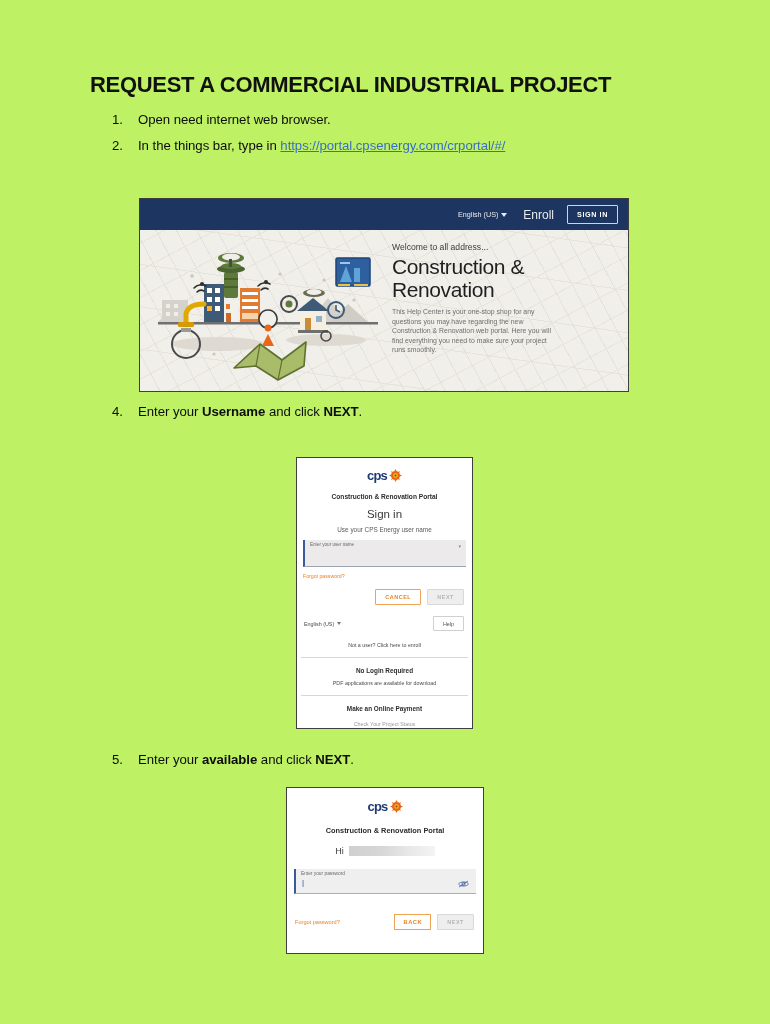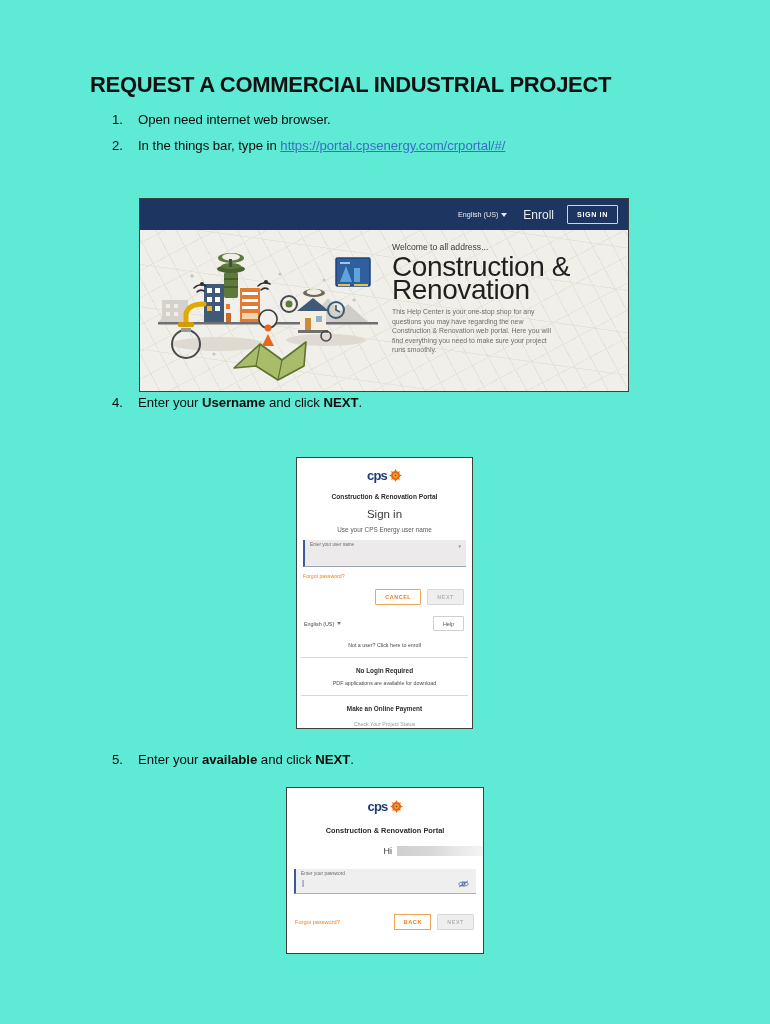--- a/index.html
+++ b/index.html
@@ -12,21 +12,21 @@
     height: 1024px;
     position: relative;
     font-family: "Liberation Sans", sans-serif;
     color: #000000;
     overflow: hidden;
   }
 
   .page {
     position: absolute;
     inset: 0;
-    background: #5eead4;
+    background: #bef264;
     text-decoration: underline;
   }
 
   
   .doc-title {
     position: absolute;
     left: 90px;
     top: 72px;
     font-size: 22px;
     font-weight: bold;
@@ -49,21 +49,21 @@
     width: 26px;
   }
   .step b { font-weight: bold; }
   .step a {
     color: #3a6fc4;
     text-decoration: underline;
   }
   #step1 { top: 112px; }
   #step2 { top: 138px; }
   #step3 { top: 162px; }
-  #step4 { top: 395px; }
+  #step4 { top: 404px; }
   #step5 { top: 752px; }
 
   
   .shot-banner {
     position: absolute;
     left: 139px;
     top: 198px;
     width: 490px;
     height: 194px;
     border: 1px solid #3f3f3f;
@@ -148,21 +148,21 @@
     left: 252px;
     top: 12px;
     width: 190px;
   }
   .hero-welcome {
     font-size: 8.6px;
     color: #3b3b3b;
     margin-bottom: 3px;
   }
   .hero-h1 {
-    font-size: 28px;
+    font-size: 21px;
     line-height: 23px;
     color: #1f1f1f;
     font-weight: normal;
     letter-spacing: -0.4px;
     margin: 0 0 6px 0;
   }
   .hero-p {
     font-size: 6.9px;
     line-height: 9.6px;
     color: #6e6e6e;
@@ -345,21 +345,21 @@
   .pw-title {
     text-align: center;
     font-size: 7.4px;
     font-weight: bold;
     color: #2c2c2c;
     margin-top: 11px;
   }
   .hi-row {
     display: flex;
     align-items: center;
-    justify-content: flex-end;
+    justify-content: center;
     gap: 5px;
     margin-top: 11px;
   }
   .hi-text {
     font-size: 9px;
     color: #3b3b3b;
   }
   .redact-bar {
     width: 86px;
     height: 10px;

